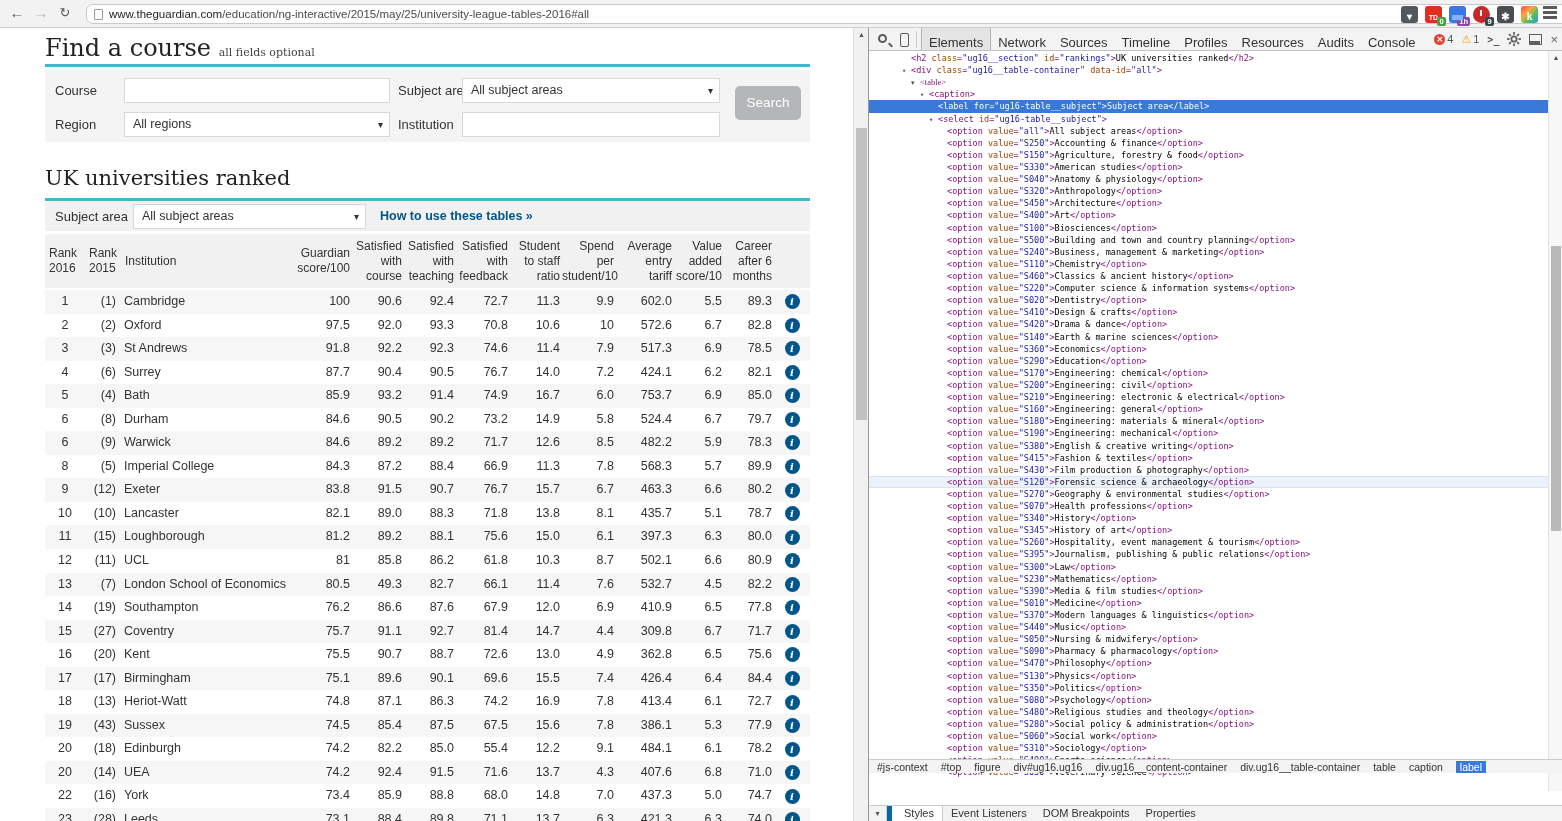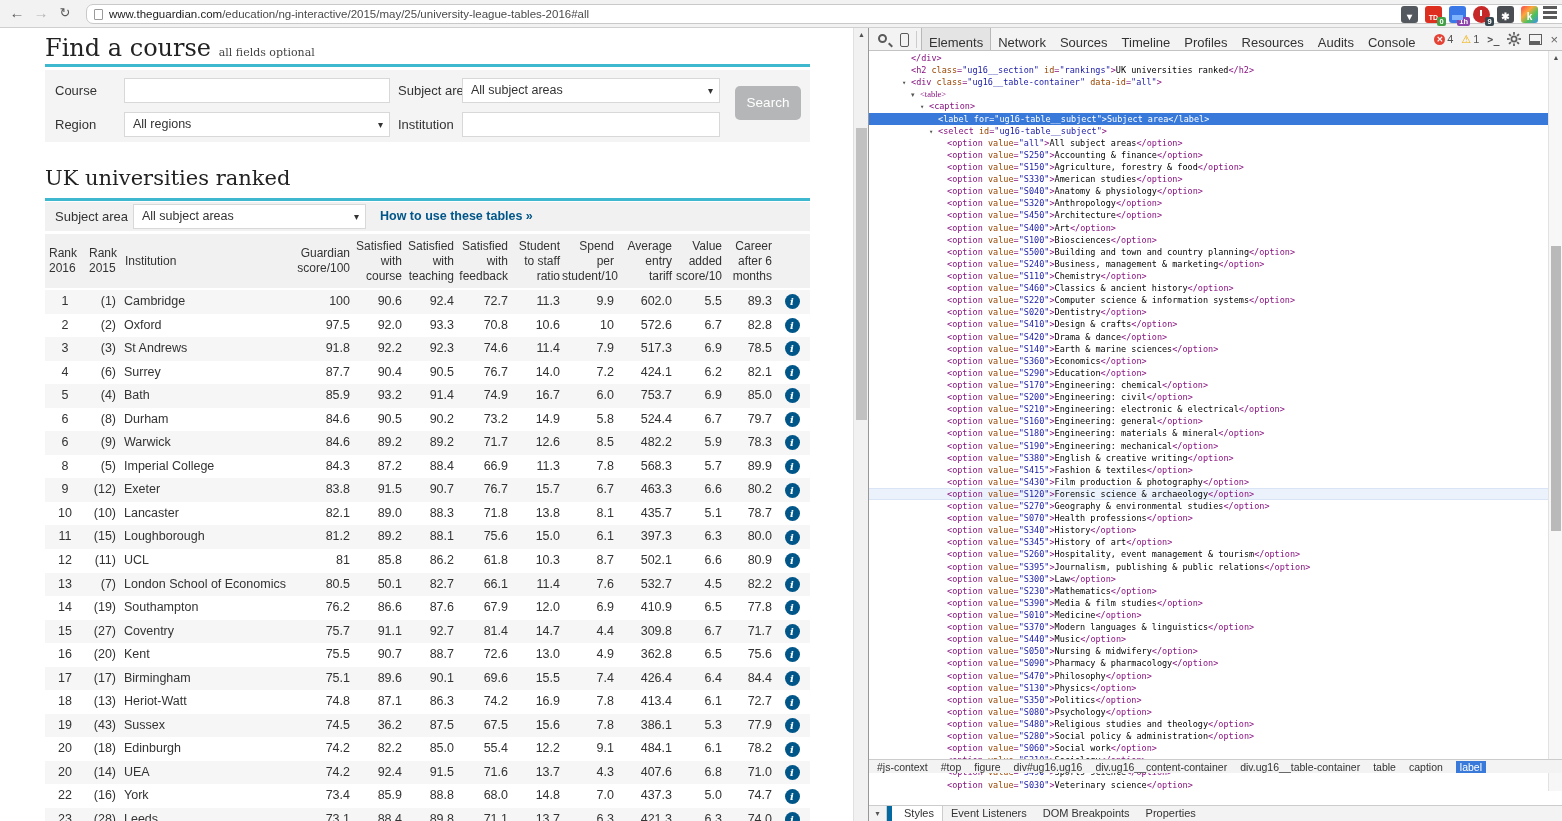--- a/index.html
+++ b/index.html
@@ -398,21 +398,21 @@
           <div class="bcell col9">502.1</div>
           <div class="bcell col10">6.6</div>
           <div class="bcell col11">80.9</div>
           <div class="bcell col12"><span class="info-icon">i</span></div>
         </div>
         <div class="trow grid">
           <div class="bcell col0">13</div>
           <div class="bcell col1">(7)</div>
           <div class="bcell col2">London School of Economics</div>
           <div class="bcell col3">80.5</div>
-          <div class="bcell col4">50.1</div>
+          <div class="bcell col4">49.3</div>
           <div class="bcell col5">82.7</div>
           <div class="bcell col6">66.1</div>
           <div class="bcell col7">11.4</div>
           <div class="bcell col8">7.6</div>
           <div class="bcell col9">532.7</div>
           <div class="bcell col10">4.5</div>
           <div class="bcell col11">82.2</div>
           <div class="bcell col12"><span class="info-icon">i</span></div>
         </div>
         <div class="trow grid">
@@ -488,21 +488,21 @@
           <div class="bcell col9">413.4</div>
           <div class="bcell col10">6.1</div>
           <div class="bcell col11">72.7</div>
           <div class="bcell col12"><span class="info-icon">i</span></div>
         </div>
         <div class="trow grid">
           <div class="bcell col0">19</div>
           <div class="bcell col1">(43)</div>
           <div class="bcell col2">Sussex</div>
           <div class="bcell col3">74.5</div>
-          <div class="bcell col4">36.2</div>
+          <div class="bcell col4">85.4</div>
           <div class="bcell col5">87.5</div>
           <div class="bcell col6">67.5</div>
           <div class="bcell col7">15.6</div>
           <div class="bcell col8">7.8</div>
           <div class="bcell col9">386.1</div>
           <div class="bcell col10">5.3</div>
           <div class="bcell col11">77.9</div>
           <div class="bcell col12"><span class="info-icon">i</span></div>
         </div>
         <div class="trow grid">
@@ -613,21 +613,20 @@
               <line x1="11.5" y1="4.5" x2="13.7" y2="2.3"></line>
             </g>
           </svg>
         </span>
       <span class="dock-ico"></span>
       <span class="close-x">×</span>
     </div>
   </div>
 
   <div class="tree">
-      <div class="tl" style="padding-left: 42px;"><span class="pu">&lt;/</span><span class="tg">div</span><span class="pu">&gt;</span></div>
       <div class="tl" style="padding-left: 42px;"><span class="pu">&lt;</span><span class="tg">h2</span><span class="pu">&nbsp;</span><span class="an">class</span><span class="pu">=</span><span class="av">"ug16__section"</span><span class="pu">&nbsp;</span><span class="an">id</span><span class="pu">=</span><span class="av">"rankings"</span><span class="pu">&gt;</span><span class="tx">UK universities ranked</span><span class="pu">&lt;/</span><span class="tg">h2</span><span class="pu">&gt;</span></div>
       <div class="tl" style="padding-left: 42px;"><span class="tarrow">▾</span><span class="pu">&lt;</span><span class="tg">div</span><span class="pu">&nbsp;</span><span class="an">class</span><span class="pu">=</span><span class="av">"ug16__table-container"</span><span class="pu">&nbsp;</span><span class="an">data-id</span><span class="pu">=</span><span class="av">"all"</span><span class="pu">&gt;</span></div>
       <div class="tl" style="padding-left: 51px; font-family: Liberation Serif, serif;"><span class="tarrow">▾</span><span class="pu">&lt;</span><span class="tg">table</span><span class="pu">&gt;</span></div>
       <div class="tl" style="padding-left: 60px;"><span class="tarrow">▾</span><span class="pu">&lt;</span><span class="tg">caption</span><span class="pu">&gt;</span></div>
       <div class="tl tsel" style="padding-left: 69px;"><span class="pu">&lt;</span><span class="tg">label</span><span class="pu">&nbsp;</span><span class="an">for</span><span class="pu">=</span><span class="av">"ug16-table__subject"</span><span class="pu">&gt;</span><span class="tx">Subject area</span><span class="pu">&lt;/</span><span class="tg">label</span><span class="pu">&gt;</span></div>
       <div class="tl" style="padding-left: 69px;"><span class="tarrow">▾</span><span class="pu">&lt;</span><span class="tg">select</span><span class="pu">&nbsp;</span><span class="an">id</span><span class="pu">=</span><span class="av">"ug16-table__subject"</span><span class="pu">&gt;</span></div>
       <div class="tl" style="padding-left: 78px;"><span class="pu">&lt;</span><span class="tg">option</span><span class="pu">&nbsp;</span><span class="an">value</span><span class="pu">=</span><span class="av">"all"</span><span class="pu">&gt;</span><span class="tx">All subject areas</span><span class="pu">&lt;/</span><span class="tg">option</span><span class="pu">&gt;</span></div>
       <div class="tl" style="padding-left: 78px;"><span class="pu">&lt;</span><span class="tg">option</span><span class="pu">&nbsp;</span><span class="an">value</span><span class="pu">=</span><span class="av">"S250"</span><span class="pu">&gt;</span><span class="tx">Accounting &amp; finance</span><span class="pu">&lt;/</span><span class="tg">option</span><span class="pu">&gt;</span></div>
       <div class="tl" style="padding-left: 78px;"><span class="pu">&lt;</span><span class="tg">option</span><span class="pu">&nbsp;</span><span class="an">value</span><span class="pu">=</span><span class="av">"S150"</span><span class="pu">&gt;</span><span class="tx">Agriculture, forestry &amp; food</span><span class="pu">&lt;/</span><span class="tg">option</span><span class="pu">&gt;</span></div>
       <div class="tl" style="padding-left: 78px;"><span class="pu">&lt;</span><span class="tg">option</span><span class="pu">&nbsp;</span><span class="an">value</span><span class="pu">=</span><span class="av">"S330"</span><span class="pu">&gt;</span><span class="tx">American studies</span><span class="pu">&lt;/</span><span class="tg">option</span><span class="pu">&gt;</span></div>

